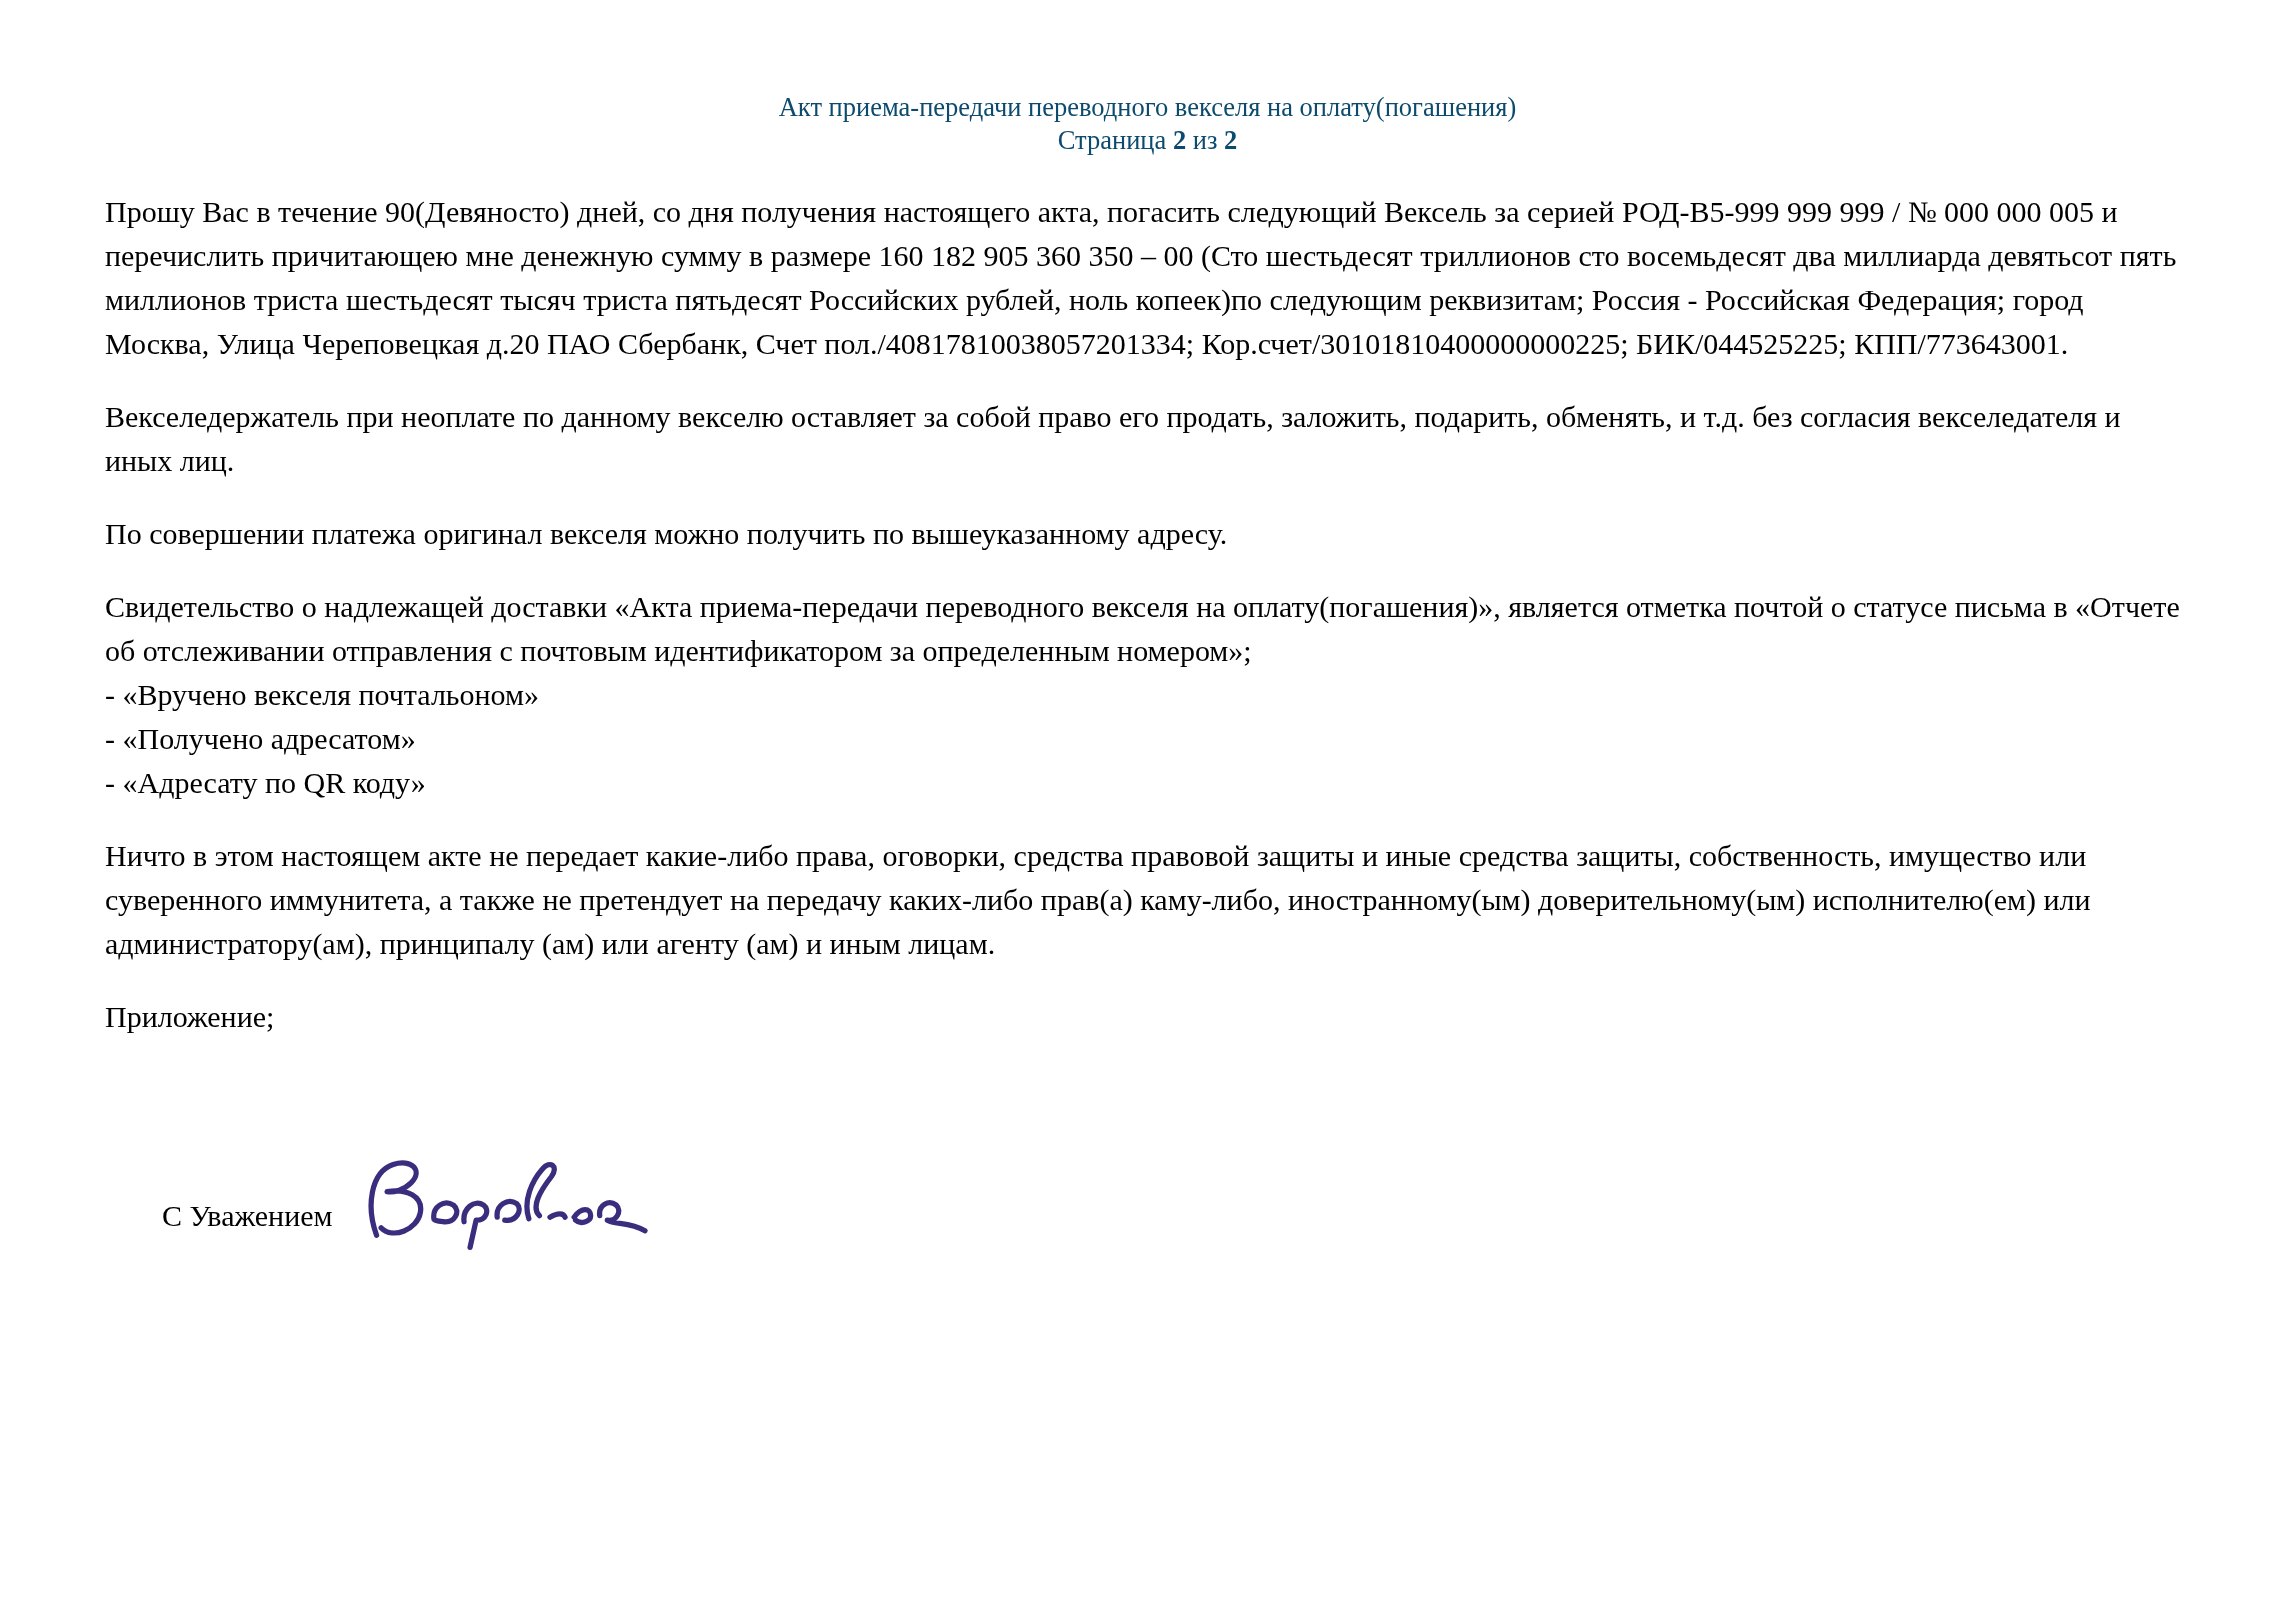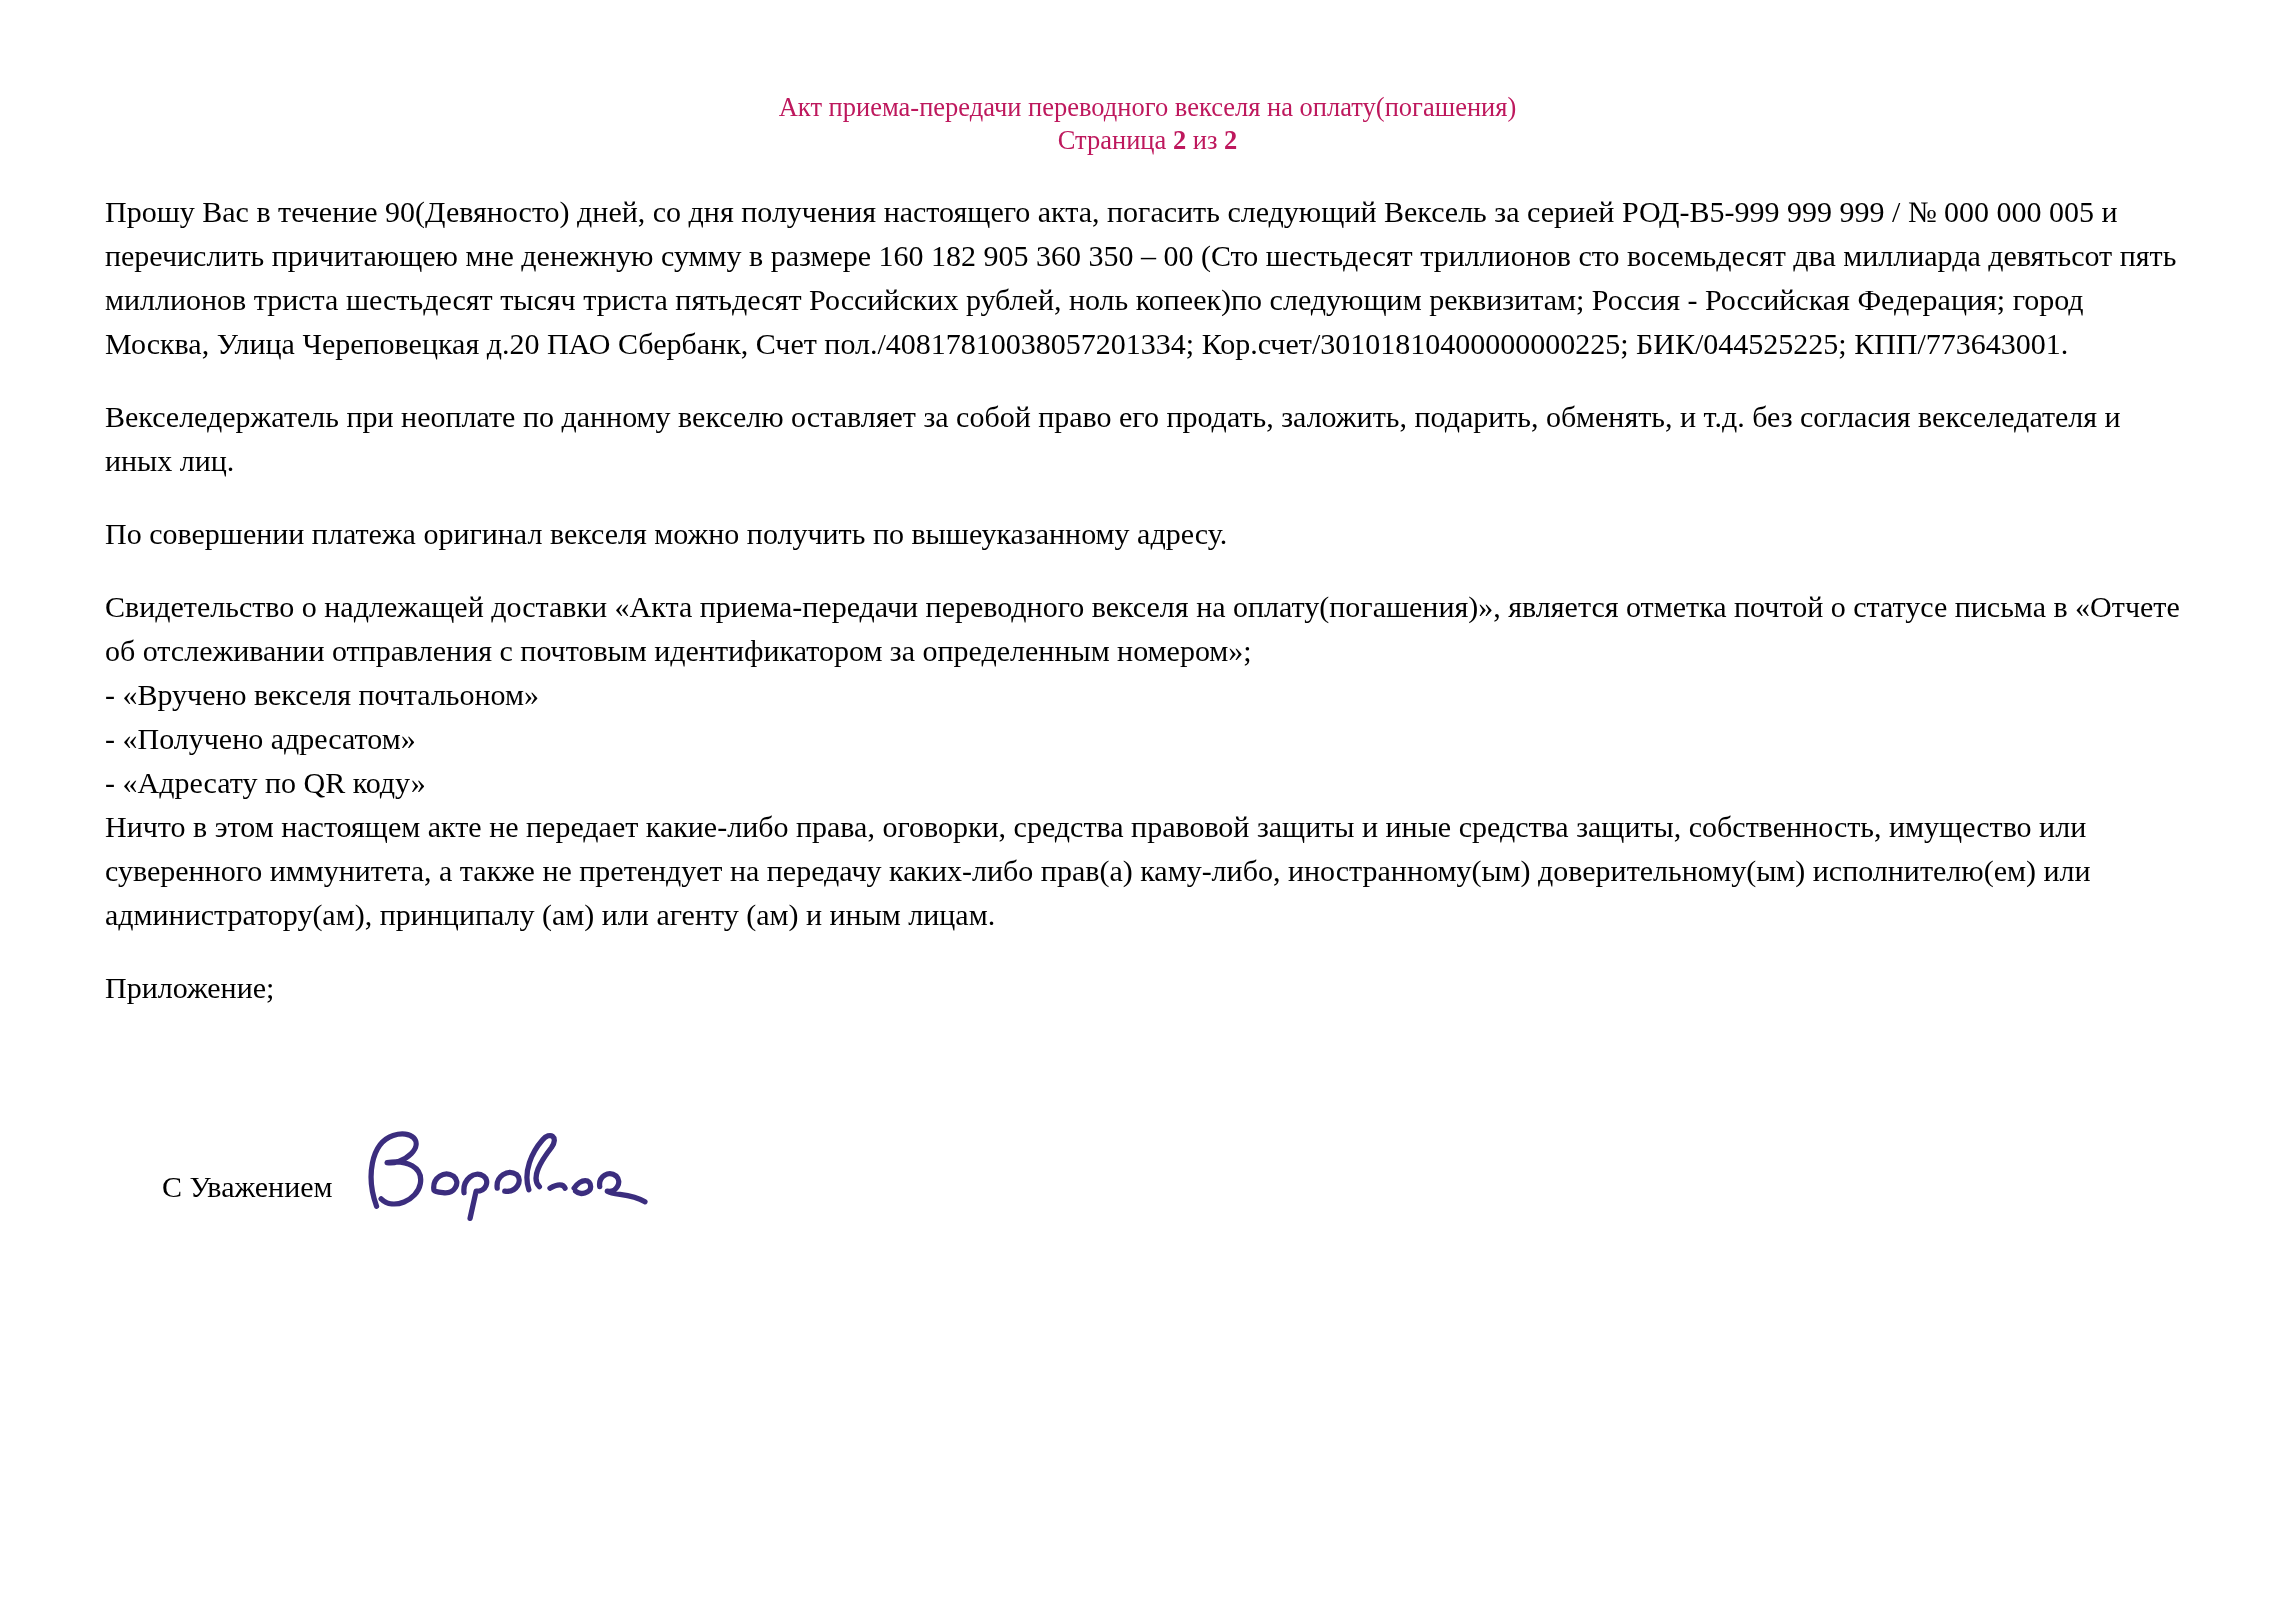--- a/index.html
+++ b/index.html
@@ -13,21 +13,21 @@
     height: 1621px;
     background: #ffffff;
     font-family: "Liberation Serif", "DejaVu Serif", serif;
     color: #000000;
     box-sizing: border-box;
     padding: 91px 103px 0 105px;
     overflow: hidden;
   }
   .doc-header {
     text-align: center;
-    color: #be185d;
+    color: #0c4a6e;
     margin-bottom: 33px;
   }
   .doc-title {
     font-size: 26.5px;
     line-height: 33px;
   }
   .page-indicator {
     font-size: 26.5px;
     line-height: 33px;
   }
@@ -38,21 +38,21 @@
   }
   .doc-body p {
     margin: 0 0 29px 0;
   }
   .status-list {
     margin: 0;
   }
   .status-line {
     line-height: 44px;
   }
-  .status-block { }
+  .status-block { margin-bottom: 29px; }
   .attachment-block { margin-bottom: 8px; }
   .signature-row {
     margin-top: 125px;
     margin-left: 57px;
     display: flex;
     align-items: center;
   }
   .signature-label {
     font-size: 30px;
     white-space: nowrap;

